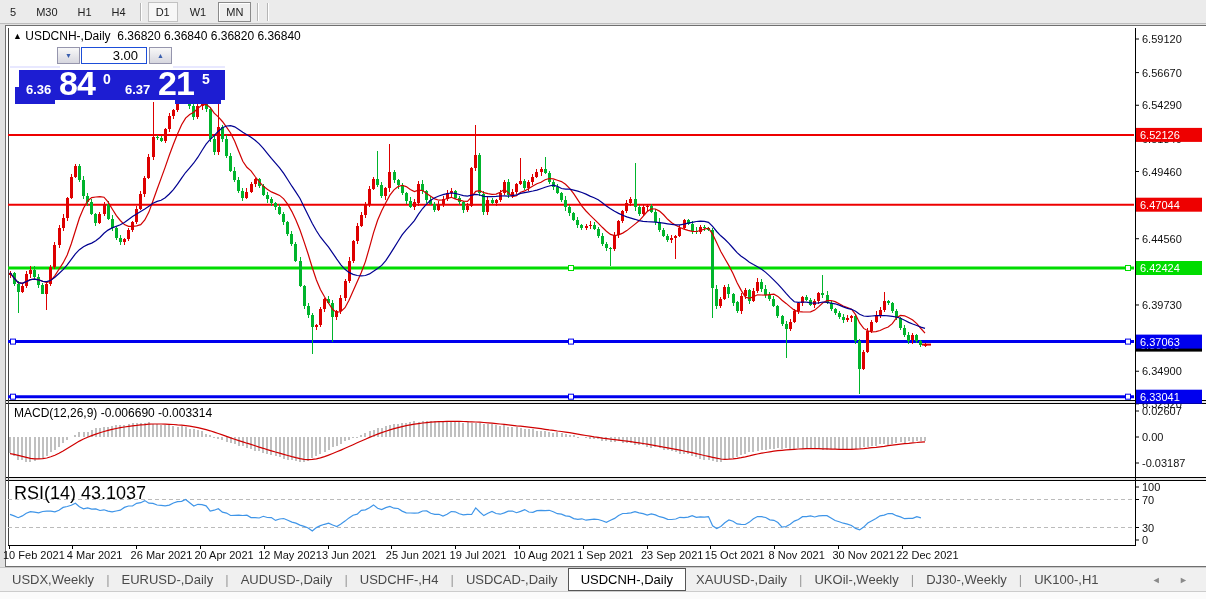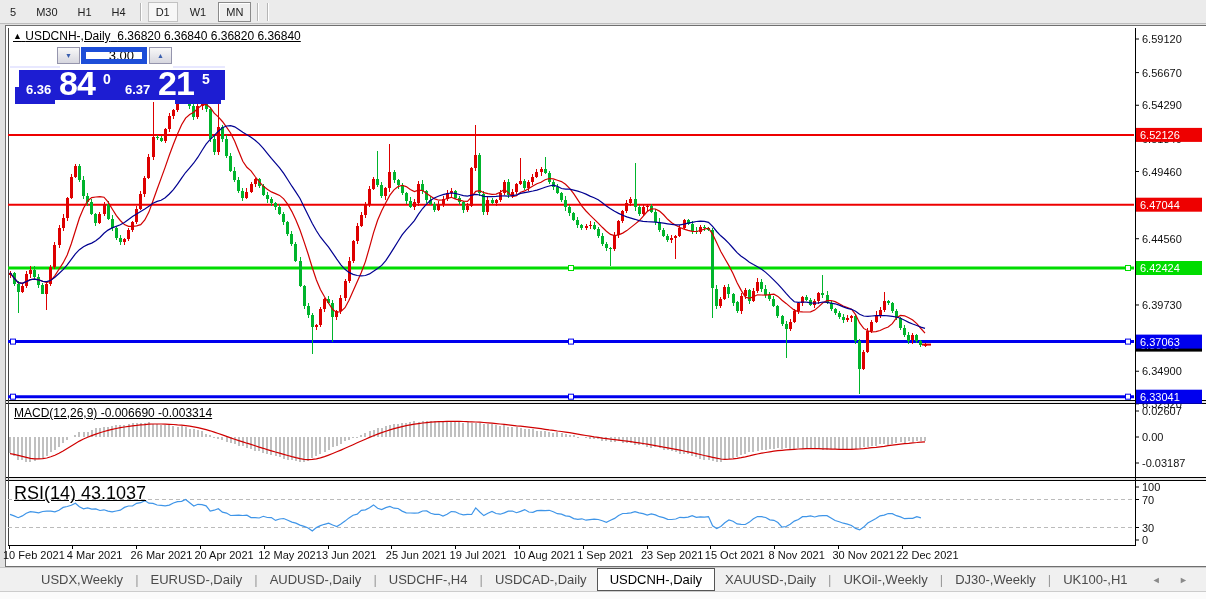--- a/index.html
+++ b/index.html
@@ -9,48 +9,48 @@
   #toolbar{position:absolute;left:0;top:0;width:1206px;height:23px;background:#ebebeb;
            border-bottom:1px solid #bdbdbd;display:flex;align-items:center;z-index:5;}
   .tbtn{font-size:11px;color:#222;padding:2px 7px;margin:0 2px;border:1px solid transparent;line-height:14px;}
   .tbtn.pressed{background:#f7f7f7;border:1px solid #c2c2c2;}
   .tbtn.outlined{background:#efefef;border:1px solid #8a8a8a;box-shadow:inset 1px 1px 0 #ffffff;}
   .vsep{width:1px;height:18px;background:#b5b5b5;border-right:1px solid #fff;margin:0 4px;}
   
   #chartwin{position:absolute;left:5px;top:25px;width:1202px;height:540px;background:#ffffff;
             border:1px solid #6f6f6f;z-index:1;}
   #chartsvg{position:absolute;left:0;top:0;width:1206px;height:599px;z-index:2;}
-  .ovl{position:absolute;z-index:3;text-decoration:underline;}
+  .ovl{position:absolute;z-index:3;}
   #hdr{left:13px;top:29px;font-size:12px;color:#000;white-space:pre;}
   #hdr .tri{font-size:9px;vertical-align:1px;}
   #macdhdr{left:14px;top:406px;font-size:12px;color:#000;}
   #rsihdr{left:14px;top:483px;font-size:18px;color:#000;}
   
   #tpanel{left:7px;top:46px;width:219px;height:56px;}
   .bluebtn{position:absolute;background:#1d1dd2;color:#fff;text-align:center;margin-top:40px;}
   #sellbtn{left:8px;top:1px;width:40px;height:17px;font-size:12px;line-height:17px;}
   #buybtn{left:168px;top:1px;width:46px;height:17px;font-size:12px;line-height:17px;}
   .btnline{position:absolute;height:2px;background:#e8e8ff;top:20px;}
   #sellline{left:3px;width:50px;}
   #buyline{left:166px;width:52px;}
   .spinbtn{position:absolute;top:1px;width:23px;height:17px;background:linear-gradient(#f8f8f8,#d7d7df);
            border:1px solid #9595ad;box-sizing:border-box;color:#3a5fae;font-size:7px;
            text-align:center;line-height:15px;}
-  #volinput{position:absolute;left:74px;top:1px;width:66px;height:17px;border:5px solid #1d4ed8;
+  #volinput{position:absolute;left:74px;top:1px;width:66px;height:17px;border:1px solid #1d4ed8;
             box-sizing:border-box;font-size:13px;text-align:right;padding-right:8px;
             font-family:"Liberation Sans",sans-serif;}
   .pricebox{position:absolute;top:24px;width:107px;height:30px;background:#1d1dd2;color:#fff;}
   #bidbox{left:12px;padding-left:23px;} #askbox{left:111px;}
   .pb-small{position:absolute;left:7px;bottom:3px;font-size:13px;font-weight:bold;}
   .pb-big{position:absolute;left:40px;top:-6px;font-size:34px;font-weight:bold;letter-spacing:-1px;}
   .pb-sup{position:absolute;left:84px;top:1px;font-size:14px;font-weight:bold;}
   
   #tabbar{position:absolute;left:0;top:567px;width:1206px;height:25px;background:#f0f0f0;
           border-top:1px solid #c9c9c9;border-bottom:1px solid #cccccc;display:flex;
-          align-items:center;z-index:5;font-size:13px;color:#4a4a4a;padding-left:31px;box-sizing:border-box;}
+          align-items:center;z-index:5;font-size:13px;color:#4a4a4a;padding-left:2px;box-sizing:border-box;}
   .tab{padding:3px 10px;white-space:nowrap;}
   .tab.active{background:#ffffff;border:1px solid #555;color:#000;padding:3px 12px;}
   .tabsep{color:#9a9a9a;padding:0 2px;}
   #tabarrows{margin-left:auto;margin-right:10px;color:#8a8a8a;font-size:9px;letter-spacing:8px;}
   #bottomstrip{position:absolute;left:0;top:592px;width:1206px;height:7px;background:#fbfbfb;z-index:4;}
 </style>
 </head>
 <body>
 
 <div id="chartwin"></div>

